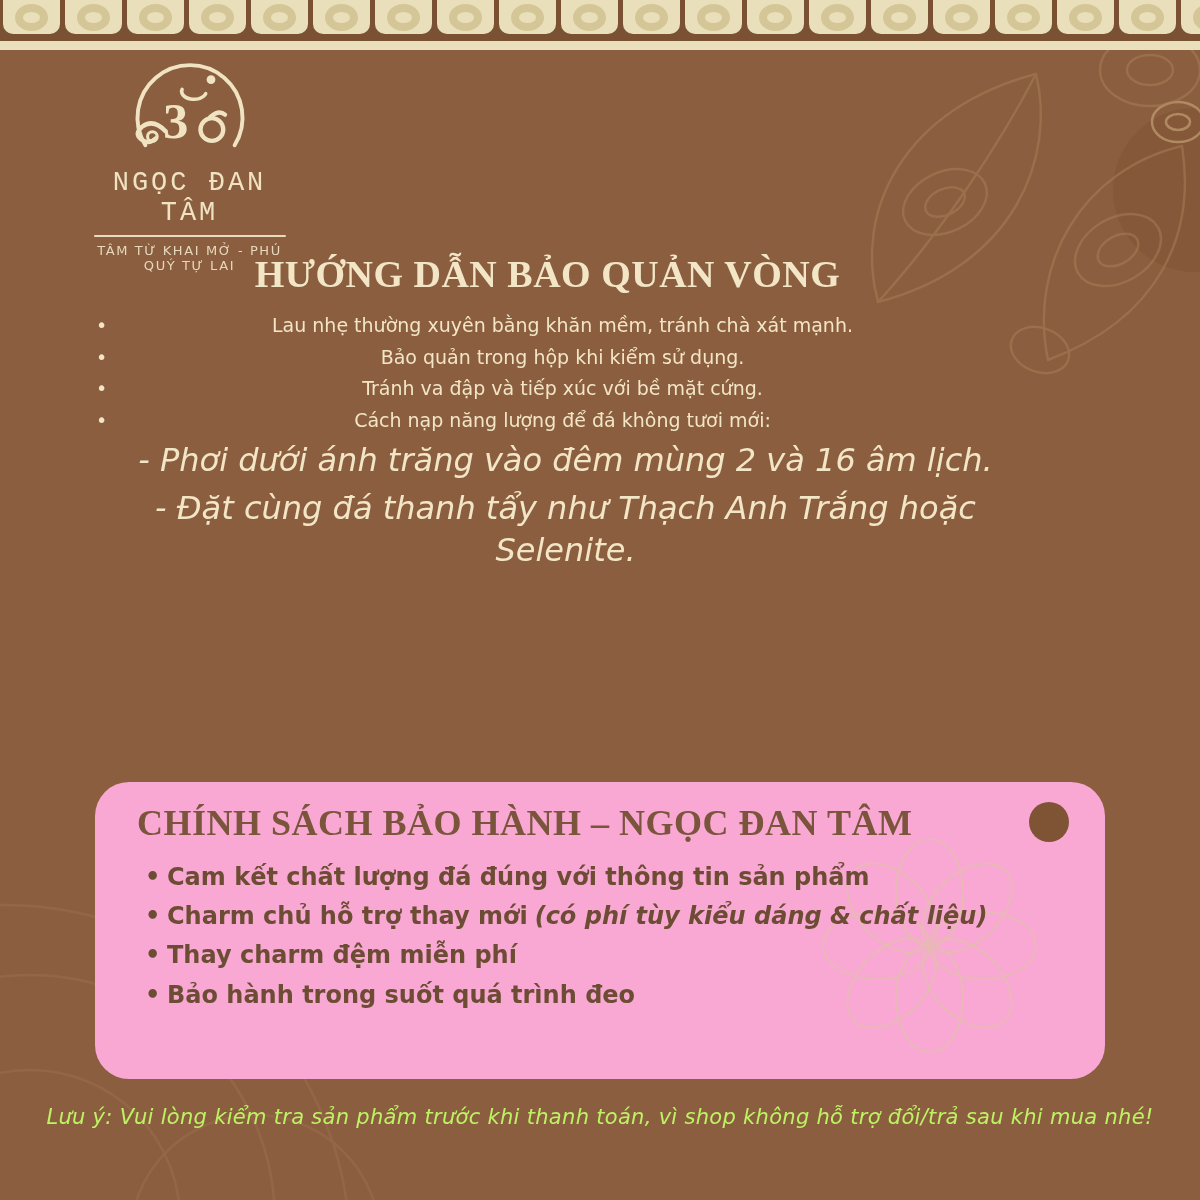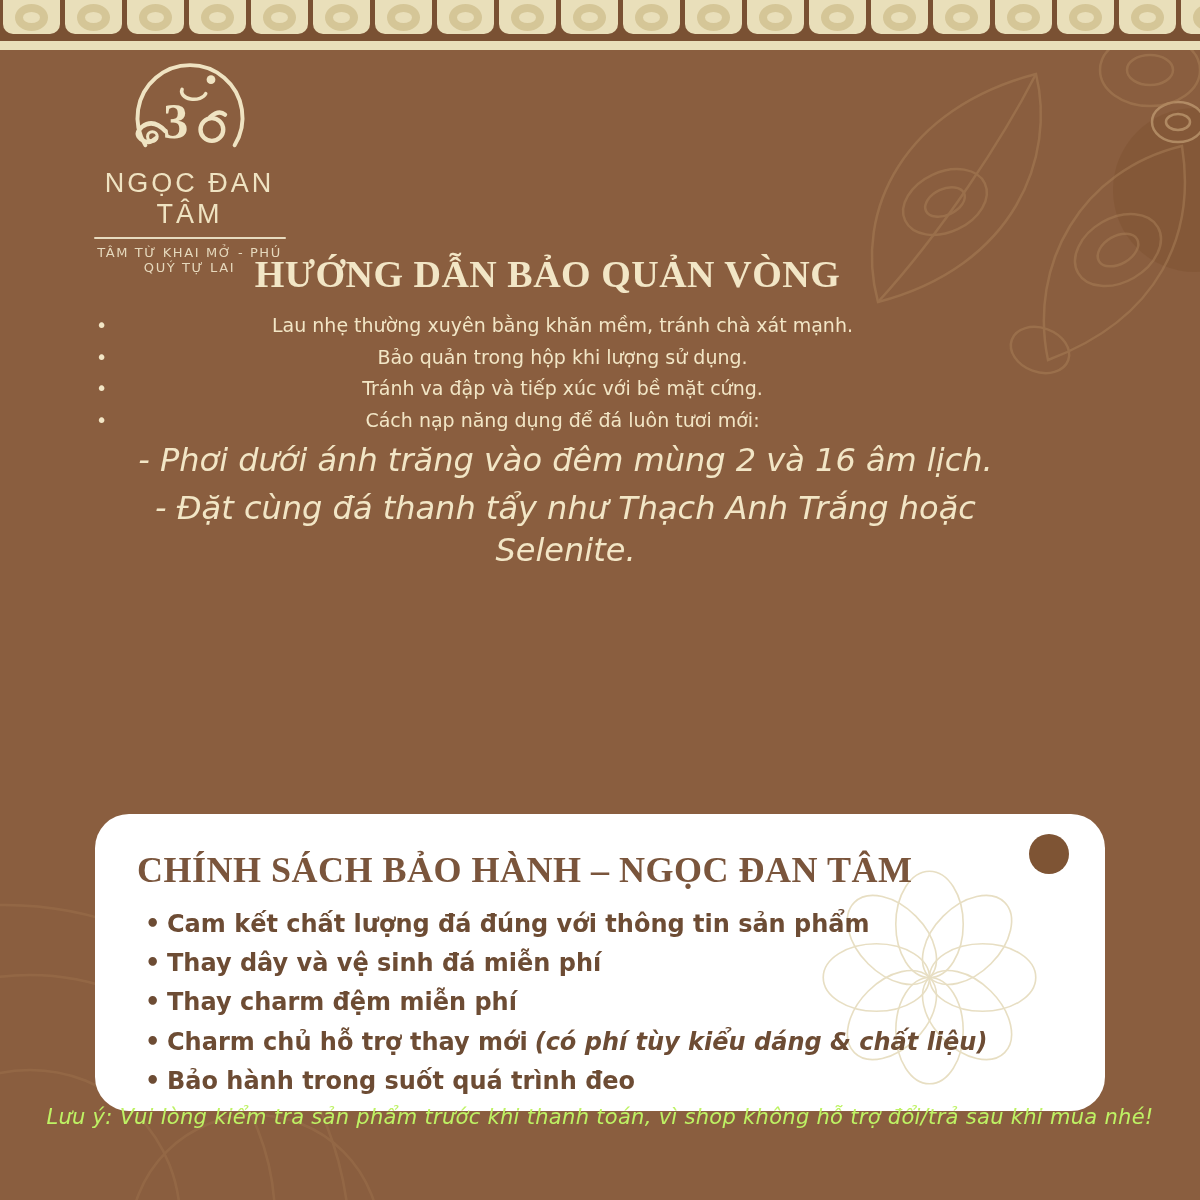--- a/index.html
+++ b/index.html
@@ -19,21 +19,21 @@
   }
   .tile::before{
     content:"";width:17px;height:11px;border:8px solid #d5c697;border-radius:50%;
     background:#e9dfba;margin-top:10px;
   }
   .top-line{position:absolute;top:41px;left:0;width:100%;height:9px;background:#e9dfba;}
 
   
   .logo{position:absolute;left:82px;top:56px;width:215px;text-align:center;color:#efe3c2;}
   .logo svg{display:block;margin:0 auto;}
-  .brand-name{font-family:Liberation Sans, sans-serif;font-size:27px;letter-spacing:3px;margin-top:0;color:#efe3c2;}
+  .brand-name{font-family:Liberation Mono, monospace;font-size:27px;letter-spacing:3px;margin-top:0;color:#efe3c2;}
   .brand-divider{width:192px;height:2px;background:#e8dcc0;margin:7px auto 6px;border-radius:1px;}
   .brand-tagline{font-size:13px;letter-spacing:1.6px;color:#e6d9bd;}
 
   
   .leaf-pattern{position:absolute;top:50px;right:0;width:350px;height:330px;pointer-events:none;}
   .corner-arcs{position:absolute;left:0;bottom:0;width:430px;height:430px;pointer-events:none;}
 
   
   .section{position:absolute;left:90px;width:915px;color:#f2e6c6;text-align:center;}
   .section h2{
@@ -44,23 +44,23 @@
   .sec2{top:566px;width:890px;}
   .care-list{list-style:none;margin:17px 0 0;padding:0;font-size:19px;}
   .care-list li{position:relative;padding-left:30px;line-height:1.3;margin-bottom:7px;}
   .care-list li::before{content:"•";position:absolute;left:6px;top:0;}
   .sub-list{margin:0 0 0 36px;font-style:italic;font-size:32px;}
   .sub-list p{margin:0 0 7px;line-height:1.3;}
   .sub-list p.indent2{font-style:italic;}
 
   
   .warranty-card{
-    position:absolute;left:95px;top:814px;width:1010px;height:297px;
-    background:#ffffff;border-radius:34px;box-sizing:border-box;
-    padding:31px 42px;color:#6d4c34;overflow:hidden;
+    position:absolute;left:95px;top:782px;width:1010px;height:297px;
+    background:#f9a8d4;border-radius:34px;box-sizing:border-box;
+    padding:16px 42px;color:#6d4c34;overflow:hidden;
   }
   .warranty-card h2{
     font-family:"Liberation Serif",serif;font-weight:700;font-size:36px;
     color:#7a553c;margin:4px 0 0;letter-spacing:.5px;position:relative;z-index:2;
   }
   .warranty-list{
     list-style:none;margin:18px 0 0;padding:0;font-size:24px;font-weight:700;
     position:relative;z-index:2;
   }
   .warranty-list li{position:relative;padding-left:30px;line-height:1.3;margin-bottom:8px;}
@@ -150,23 +150,23 @@
     </svg>
     <div class="brand-name">NGỌC ĐAN TÂM</div>
     <div class="brand-divider"></div>
     <div class="brand-tagline">TÂM TỪ KHAI MỞ - PHÚ QUÝ TỰ LAI</div>
   </header>
 
   <section class="section sec1">
     <h2>HƯỚNG DẪN BẢO QUẢN VÒNG</h2>
     <ul class="care-list">
       <li>Lau nhẹ thường xuyên bằng khăn mềm, tránh chà xát mạnh.</li>
-      <li>Bảo quản trong hộp khi lượng sử dụng.</li>
+      <li>Bảo quản trong hộp khi kiểm sử dụng.</li>
       <li>Tránh va đập và tiếp xúc với bề mặt cứng.</li>
-      <li>Cách nạp năng dụng để đá luôn tươi mới:</li>
+      <li>Cách nạp năng lượng để đá không tươi mới:</li>
     </ul>
     <div class="sub-list">
       <p>- Phơi dưới ánh trăng vào đêm mùng 2 và 16 âm lịch.</p>
       <p class="indent2">- Đặt cùng đá thanh tẩy như Thạch Anh Trắng hoặc Selenite.</p>
     </div>
   </section>
 
 
   <section class="warranty-card">
     <div class="accent-dot"></div>
@@ -180,25 +180,23 @@
         <ellipse cx="115" cy="63" rx="33" ry="52" transform="rotate(225 115 115)"></ellipse>
         <ellipse cx="115" cy="63" rx="33" ry="52" transform="rotate(270 115 115)"></ellipse>
         <ellipse cx="115" cy="63" rx="33" ry="52" transform="rotate(315 115 115)"></ellipse>
       </g>
     </svg>
     <h2>CHÍNH SÁCH BẢO HÀNH – NGỌC ĐAN TÂM</h2>
     <ul class="warranty-list">
       <li>
         <span>Cam kết chất lượng đá đúng với thông tin sản phẩm</span></li>
       <li>
-        <span>Thay dây và vệ sinh đá miễn phí</span></li>
+        <span>Charm chủ hỗ trợ thay mới</span><span class="warranty-note">(có phí tùy kiểu dáng &amp; chất liệu)</span></li>
       <li>
         <span>Thay charm đệm miễn phí</span></li>
-      <li>
-        <span>Charm chủ hỗ trợ thay mới</span><span class="warranty-note">(có phí tùy kiểu dáng &amp; chất liệu)</span></li>
       <li>
         <span>Bảo hành trong suốt quá trình đeo</span></li>
     </ul>
   </section>
 
   <div class="footer-note">Lưu ý: Vui lòng kiểm tra sản phẩm trước khi thanh toán, vì shop không hỗ trợ đổi/trả sau khi mua nhé!</div>
 
 </div>
 
 </body></html>

